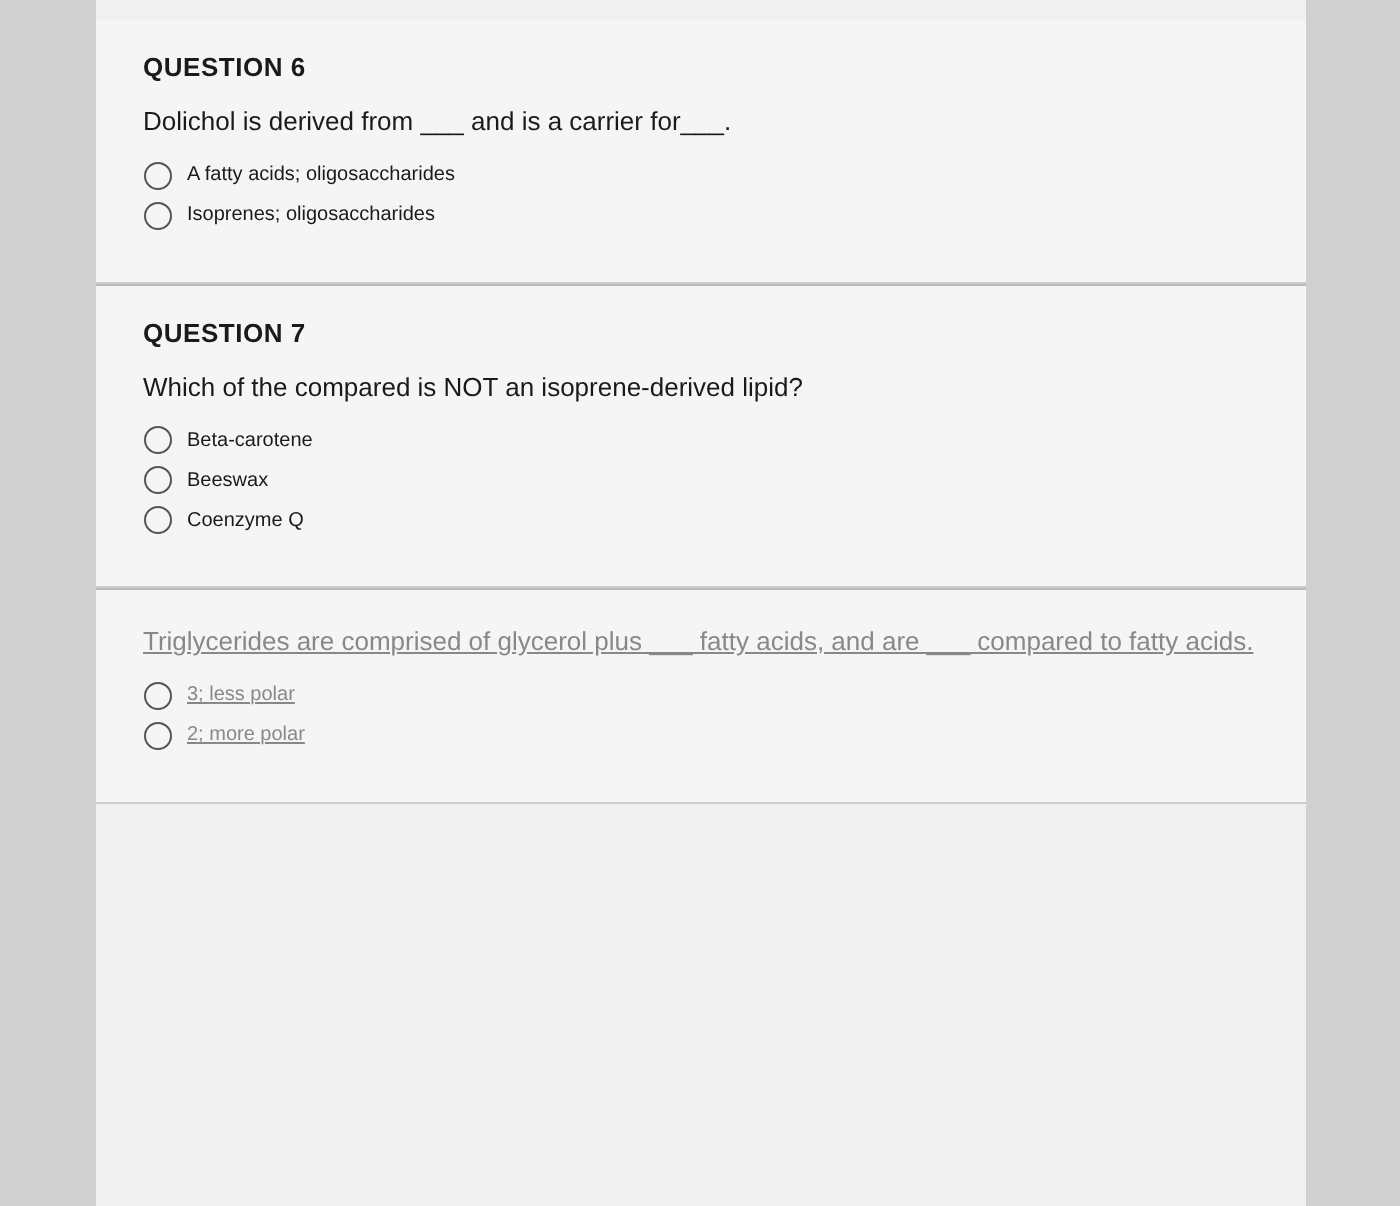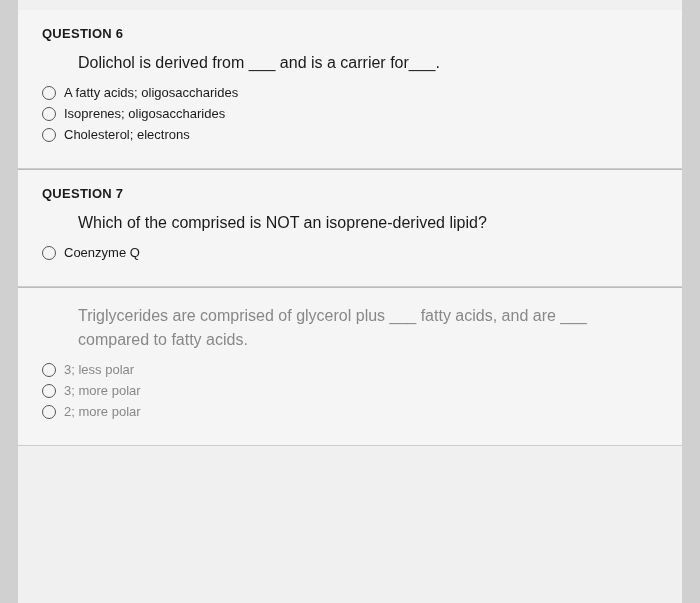--- a/index.html
+++ b/index.html
@@ -13,58 +13,57 @@
       font-family: Arial, sans-serif;
       font-size: 14px;
       color: #1a1a1a;
       width: 700px;
       min-height: 603px;
     }
 
     .page-container {
       background-color: #f0f0f0;
       margin: 0 auto;
-      width: 664px;
+      width: 605px;
       min-height: 603px;
       padding: 10px 0;
     }
 
     .question-block {
       background-color: #f5f5f5;
       padding: 16px 24px 20px 24px;
       border-bottom: 1px solid #cccccc;
     }
 
     .question-label {
       font-weight: bold;
       font-size: 13px;
       color: #1a1a1a;
       margin-bottom: 10px;
       letter-spacing: 0.02em;
     }
 
     .question-text {
-      font-size: 16px;
+      font-size: 13px;
       color: #1a1a1a;
       margin-bottom: 10px;
       line-height: 1.5;
-      margin-left: 36px;
     }
 
     .options-list {
       list-style: none;
       padding: 0;
       margin: 0;
     }
 
     .option-item {
       display: flex;
       align-items: center;
       margin-bottom: 6px;
-      font-size: 13px;
+      font-size: 10px;
       color: #1a1a1a;
     }
 
     .radio-circle {
       display: inline-block;
       width: 14px;
       height: 14px;
       border: 1.5px solid #555;
       border-radius: 50%;
       margin-right: 8px;
@@ -73,72 +72,73 @@
     }
 
     .separator {
       border: none;
       border-top: 1px solid #bbbbbb;
       margin: 0;
     }
 
     .greyed {
       color: #888888;
+      text-decoration: underline;
     }
   </style>
 </head>
 <body>
 
 <div class="page-container">
 
   <div class="question-block">
     <div class="question-label">QUESTION 6</div>
     <div class="question-text">Dolichol is derived from ___ and is a carrier for___.</div>
     <ul class="options-list">
       <li class="option-item">
         <span class="radio-circle"></span>
         <span>A fatty acids; oligosaccharides</span>
       </li>
       <li class="option-item">
         <span class="radio-circle"></span>
         <span>Isoprenes; oligosaccharides</span>
       </li>
-      <li class="option-item">
-        <span class="radio-circle"></span>
-        <span>Cholesterol; electrons</span>
-      </li>
     </ul>
   </div>
 
   <hr class="separator">
 
   <div class="question-block">
     <div class="question-label">QUESTION 7</div>
-    <div class="question-text">Which of the comprised is NOT an isoprene-derived lipid?</div>
+    <div class="question-text">Which of the compared is NOT an isoprene-derived lipid?</div>
     <ul class="options-list">
+      <li class="option-item">
+        <span class="radio-circle"></span>
+        <span>Beta-carotene</span>
+      </li>
+      <li class="option-item">
+        <span class="radio-circle"></span>
+        <span>Beeswax</span>
+      </li>
       <li class="option-item">
         <span class="radio-circle"></span>
         <span>Coenzyme Q</span>
       </li>
     </ul>
   </div>
 
   <hr class="separator">
 
   <div class="question-block">
     <div class="question-text greyed">Triglycerides are comprised of glycerol plus ___ fatty acids, and are ___ compared to fatty acids.</div>
     <ul class="options-list">
       <li class="option-item greyed">
         <span class="radio-circle"></span>
         <span>3; less polar</span>
       </li>
       <li class="option-item greyed">
         <span class="radio-circle"></span>
-        <span>3; more polar</span>
-      </li>
-      <li class="option-item greyed">
-        <span class="radio-circle"></span>
         <span>2; more polar</span>
       </li>
     </ul>
   </div>
 
 </div>
 
 </body></html>

